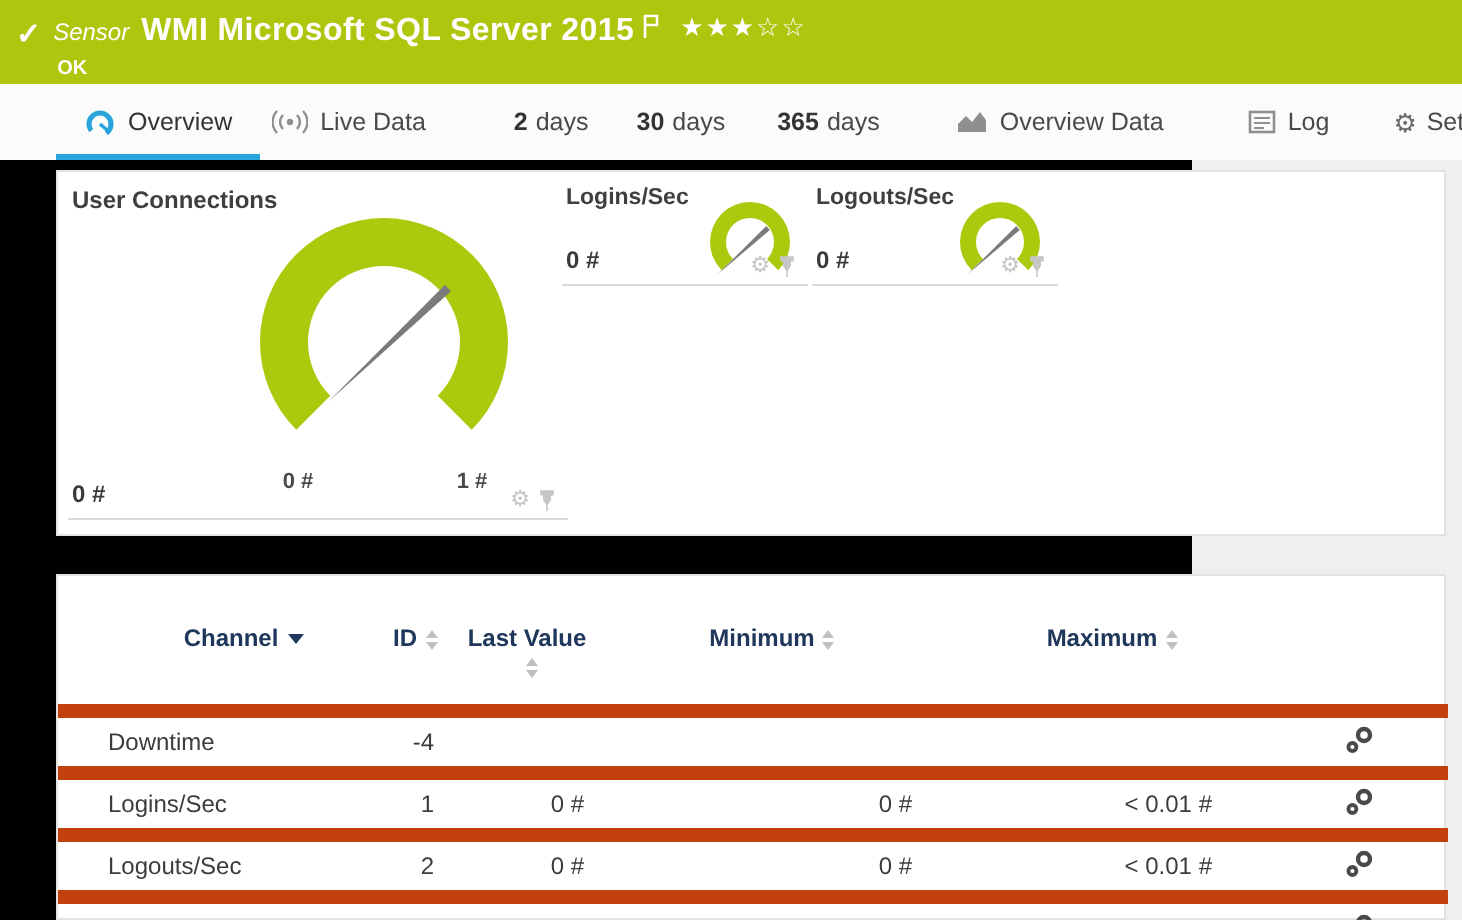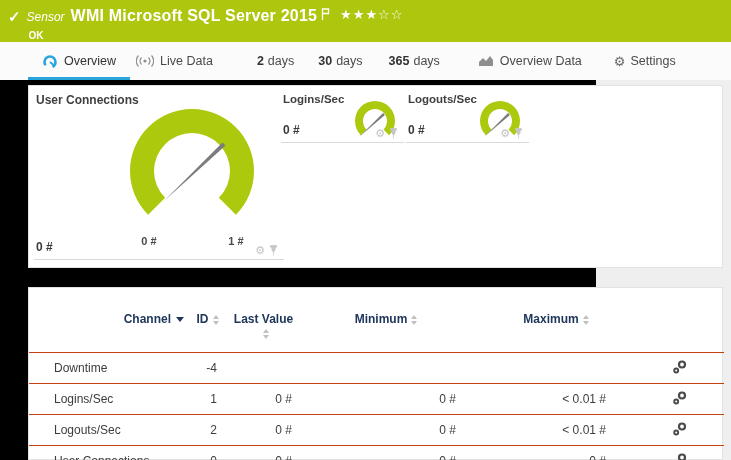--- a/index.html
+++ b/index.html
@@ -51,25 +51,25 @@
   .cell-tools { position:absolute; right:6px; bottom:3px; display:flex; align-items:center; gap:4px; }
   .tool-gear { font-size:11px; color:#c4c4c4; cursor:pointer; line-height:1; }
 
   
   .channel-table { width:100%; border-collapse:collapse; table-layout:fixed; }
   .channel-table th { color:#20375c; font-size:12px; font-weight:bold;
     padding:24px 0 12px 0; vertical-align:top; }
   .channel-table col.c-channel { width:155px; } .channel-table col.c-id { width:47px; }
   .channel-table col.c-last { width:65px; }    .channel-table col.c-min { width:180px; }
   .channel-table col.c-max { width:160px; }    .channel-table col.c-tools { width:88px; }
-  th.h-channel { text-align:right; padding-left:31px; }
+  th.h-channel { text-align:center; padding-left:31px; }
   th.h-id, th.h-min, th.h-max { text-align:center; }
   th.h-last { text-align:center;margin-top:13px; }
   .channel-table td { font-size:12px; color:#3c3c3c; height:31px; }
-  .channel-table tbody tr { border-top:1px solid #c2410c;margin-top:28px; }
+  .channel-table tbody tr { border-top:7px solid #c2410c;margin-top:28px; }
   .channel-table tbody tr:last-child { border-bottom:1px solid #e9e9e9; }
   td.d-channel { text-align:left; padding-left:25px; }
   td.d-id { text-align:right; padding-right:14px; }
   td.d-last { text-align:right; padding-right:4px; }
   td.d-min { text-align:right; padding-right:20px; }
   td.d-max { text-align:right; padding-right:30px; }
   td.d-tools { text-align:center; }
 
   
   .sort-both { display:inline-block; vertical-align:middle; margin-left:4px; }
@@ -144,20 +144,31 @@
 
   <div class="tab" style="margin-left:38px">
     <span class="tab-icon">
       <svg width="16" height="12" viewBox="0 0 16 12">
         <polygon points="1,11 1,7 5,3 8,6 12,1 15,5 15,11" fill="#8f8f8f"></polygon>
       </svg>
     </span>
     <span>Overview Data</span>
   </div>
 
+  <div class="tab" style="margin-left:42px">
+    <span class="tab-icon">
+      <svg width="14" height="12" viewBox="0 0 14 12">
+        <rect x="1" y="1" width="12" height="10" fill="none" stroke="#8f8f8f" stroke-width="1.3"></rect>
+        <line x1="3" y1="4" x2="11" y2="4" stroke="#8f8f8f" stroke-width="1"></line>
+        <line x1="3" y1="6.5" x2="11" y2="6.5" stroke="#8f8f8f" stroke-width="1"></line>
+        <line x1="3" y1="9" x2="8" y2="9" stroke="#8f8f8f" stroke-width="1"></line>
+      </svg>
+    </span>
+    <span>Log</span>
+  </div>
 
   <div class="tab" style="margin-left:32px">
     <span class="gear-glyph">⚙</span>
     <span>Settings</span>
   </div>
 </nav>
 
 <main class="content">
 
   <section class="panel gauges-panel">

